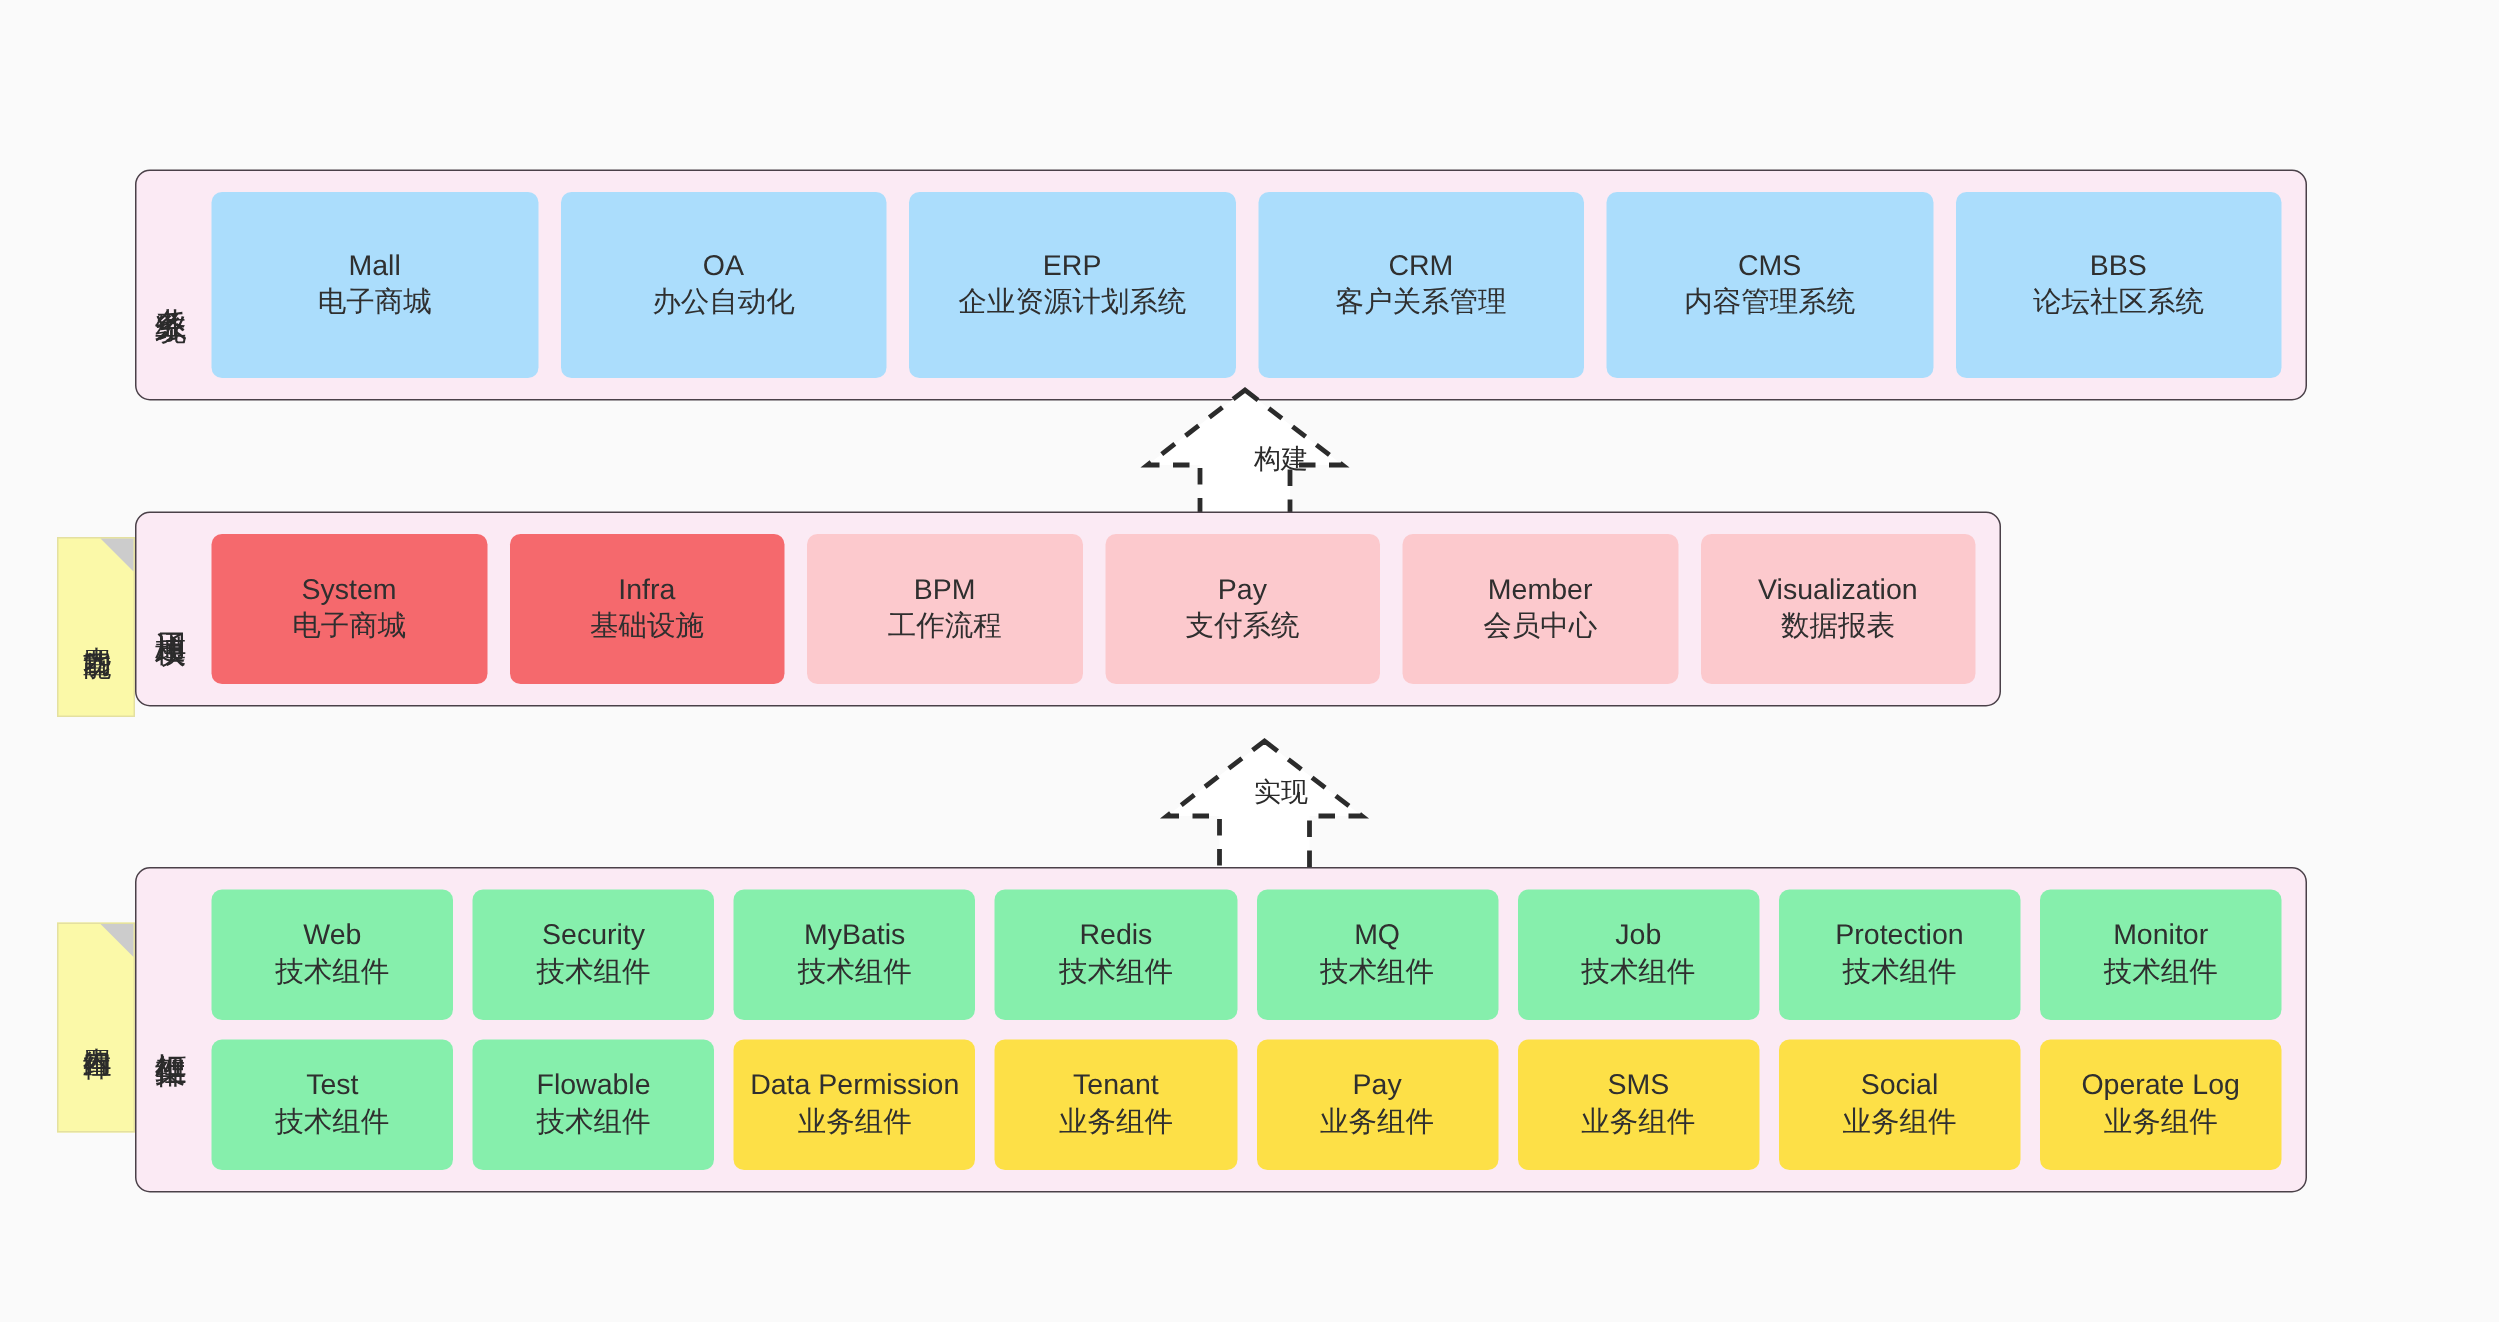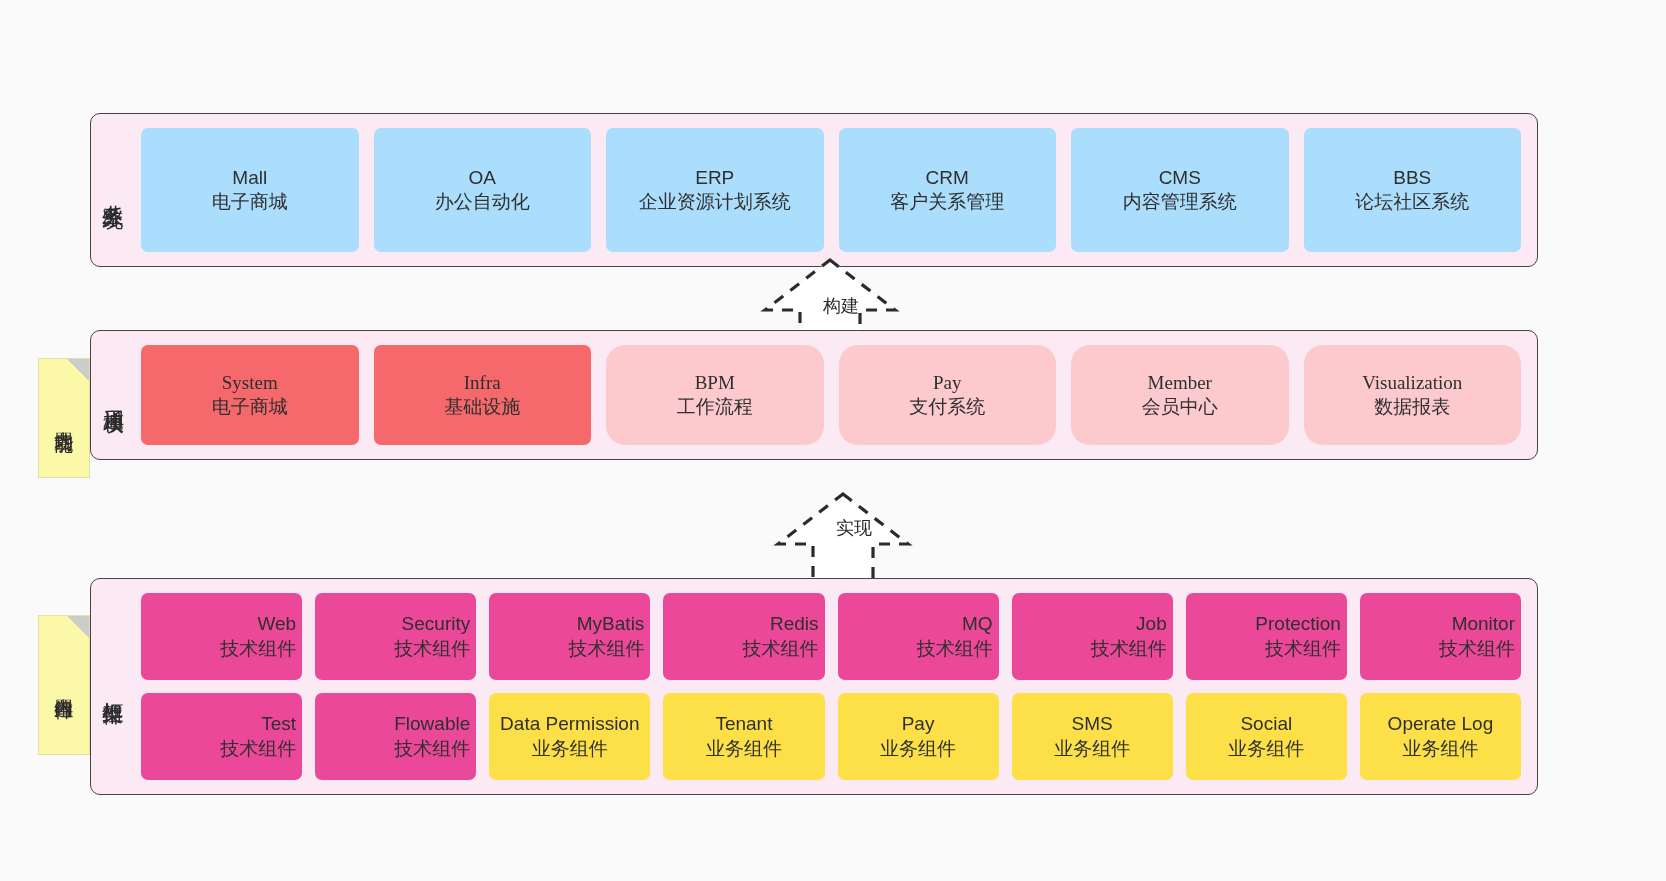--- a/index.html
+++ b/index.html
@@ -59,22 +59,22 @@
     color: #2f2f2f;
     line-height: 1.28;
     padding: 6px 6px;
     min-width: 0;
   }
   .card .en { white-space: normal; }
   .card .cn { white-space: nowrap; }
 
   .c-blue        { background: #abddfc; }
   .c-red         { background: #f5696d; }
-  .c-pink        { background: #fcc9cd; border-radius: 19px; }
-  .c-green-dark  { background: #ec4899; align-items: flex-end; }
+  .c-pink        { background: #fcc9cd; }
+  .c-green-dark  { background: #86efac; }
   .c-green-light { background: #fde047; }
 
   
   .sticky {
     position: absolute;
     width: 52px;
     background: #fbf9a8;
     border: 1px solid #e4e0a0;
     display: flex;
     align-items: center;
@@ -139,28 +139,28 @@
           <div class="en">BBS</div>
           <div class="cn">论坛社区系统</div>
         </div>
       </div>
   </div>
 
   <div class="uml-arrow" style="left:755px; top:258px;">
     <svg width="150" height="92" viewBox="0 0 150 92">
       <path d="M 75 2 L 140 52 L 105 52 L 105 90 L 45 90 L 45 52 L 10 52 Z" fill="#ffffff" stroke="#2b2b2b" stroke-width="3.2" stroke-dasharray="11 9" stroke-linejoin="miter"></path>
     </svg>
-    <div class="uml-label" style="left:68px; top:36px;">构建</div>
+    <div class="uml-label" style="left:81px; top:36px;">构建</div>
   </div>
 
   <div class="sticky" id="sticky-builtin-function" style="left:38px; top:358px; height:120px;">
     <span>内置功能</span>
   </div>
 
-  <div class="layer" id="layer-module" style="left:90px; top:330px; width:1448px; height:130px;font-family:Liberation Serif, serif;">
+  <div class="layer" id="layer-module" style="left:90px; top:341px; width:1244px; height:130px;">
     <div class="layer-title">通用模块</div>
     <div class="layer-body" id="body-module" style="grid-template-columns: repeat(6, 1fr); grid-auto-rows: 1fr;">
         <div class="card c-red">
           <div class="en">System</div>
           <div class="cn">电子商城</div>
         </div>
         <div class="card c-red">
           <div class="en">Infra</div>
           <div class="cn">基础设施</div>
         </div>

